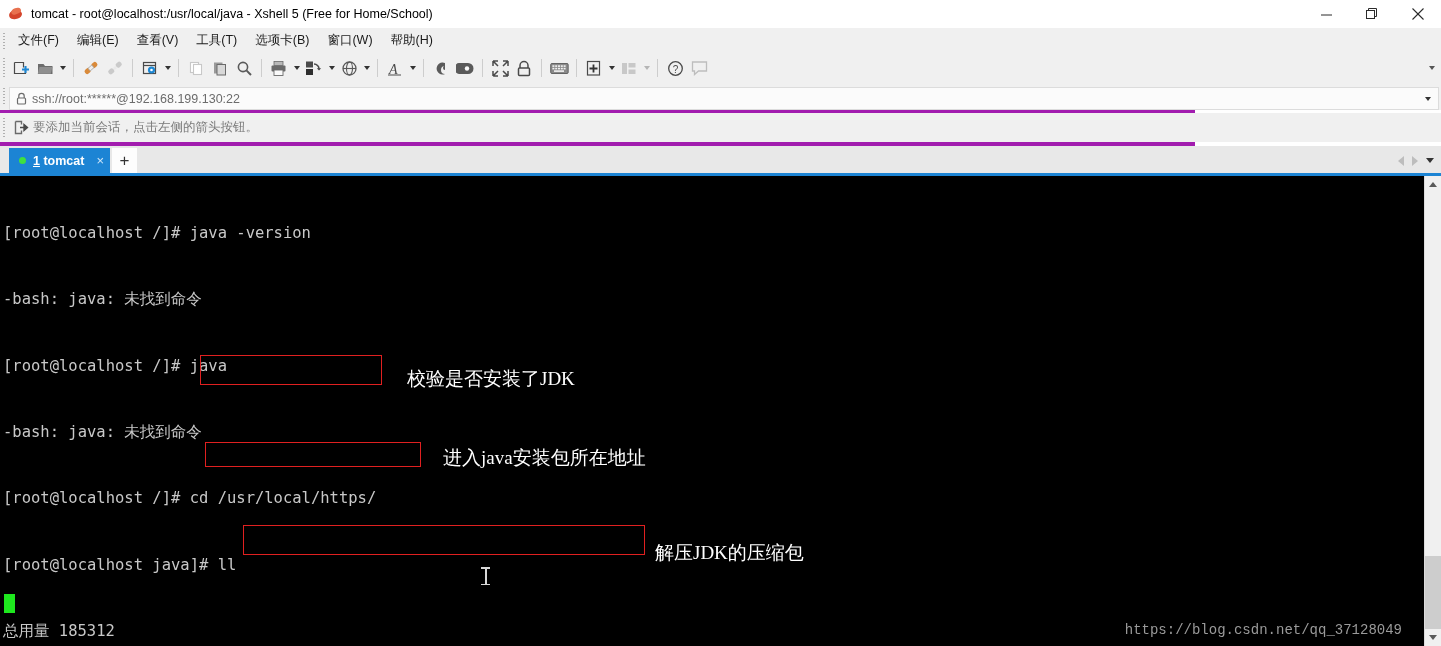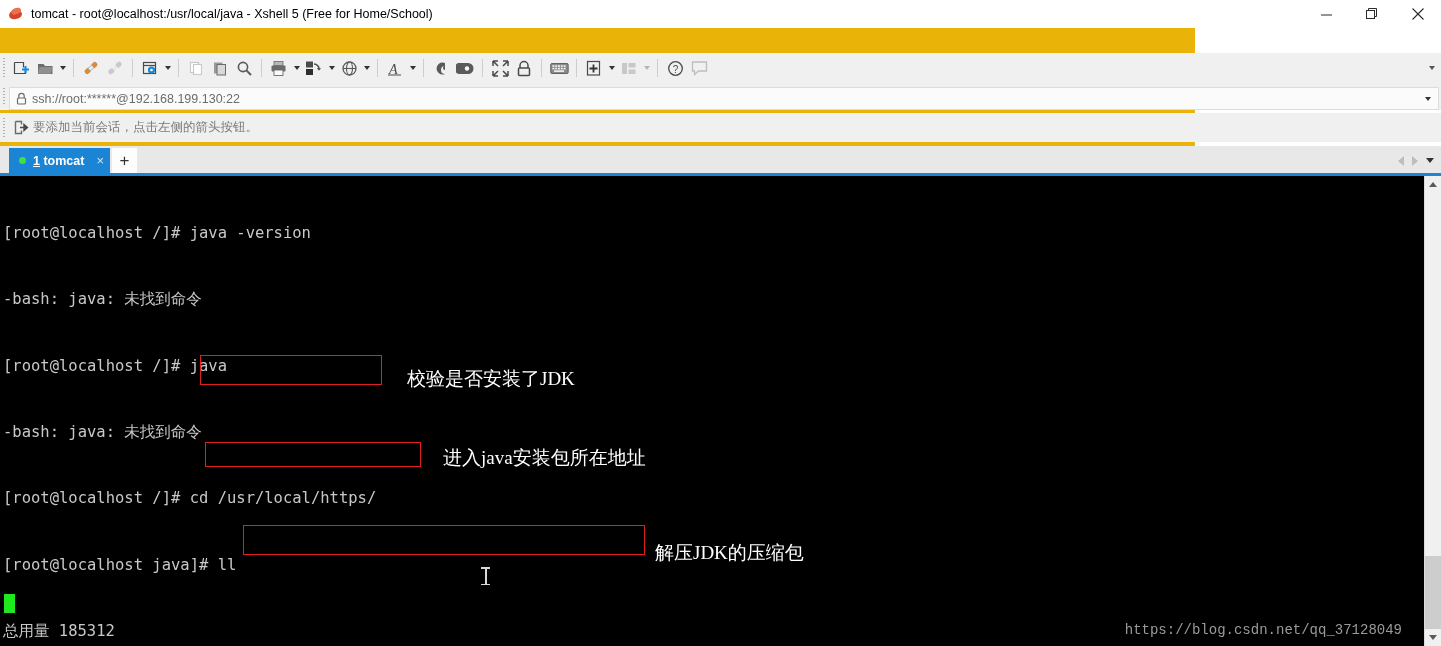--- a/index.html
+++ b/index.html
@@ -2,21 +2,21 @@
 <html><head>
 <meta charset="utf-8">
 <style>
   * { box-sizing: border-box; margin: 0; padding: 0; }
   html, body {
     width: 1441px; height: 646px;
     overflow: hidden;
     background: #ffffff;
     font-family: "Liberation Sans", sans-serif;
   }
-  #app { position: relative; width: 1195px; height: 646px; background: #eab308; }
+  #app { position: relative; width: 1195px; height: 646px; background: #a21caf; }
 
   
   .titlebar {
     position: absolute; top: 0; left: 0; width: 1441px; height: 28px;
     background: #ffffff; display: flex; align-items: center;
   }
   .title-icon {
     width: 16px; height: 16px; margin-left: 8px; margin-right: 7px;
     position: relative; flex: 0 0 auto;
   }
@@ -307,20 +307,30 @@
       </div>
       <div class="win-btn close">
         <svg width="12" height="12" viewBox="0 0 12 12">
           <line x1="0.5" y1="0.5" x2="11.5" y2="11.5" stroke="#2b2b2b" stroke-width="1.1"></line>
           <line x1="11.5" y1="0.5" x2="0.5" y2="11.5" stroke="#2b2b2b" stroke-width="1.1"></line>
         </svg>
       </div>
     </div>
   </div>
 
+  <div class="menubar">
+    <div class="menu-grip"></div>
+    <div class="menu-item">文件(F)</div>
+    <div class="menu-item">编辑(E)</div>
+    <div class="menu-item">查看(V)</div>
+    <div class="menu-item">工具(T)</div>
+    <div class="menu-item">选项卡(B)</div>
+    <div class="menu-item">窗口(W)</div>
+    <div class="menu-item">帮助(H)</div>
+  </div>
 
   <div class="toolbar">
     <div class="tb-grip"></div>
 
     <div class="tb-btn">
       <svg width="17" height="17" viewBox="0 0 17 17">
         <path d="M1.5 2.5 h9 v5" fill="none" stroke="#4a4a4a" stroke-width="1.2"></path>
         <path d="M1.5 2.5 v11 h11 v-4" fill="none" stroke="#4a4a4a" stroke-width="1.2"></path>
         <path d="M12.5 6 v7 M9 9.5 h7" stroke="#1e88d4" stroke-width="2.1"></path>
       </svg>

